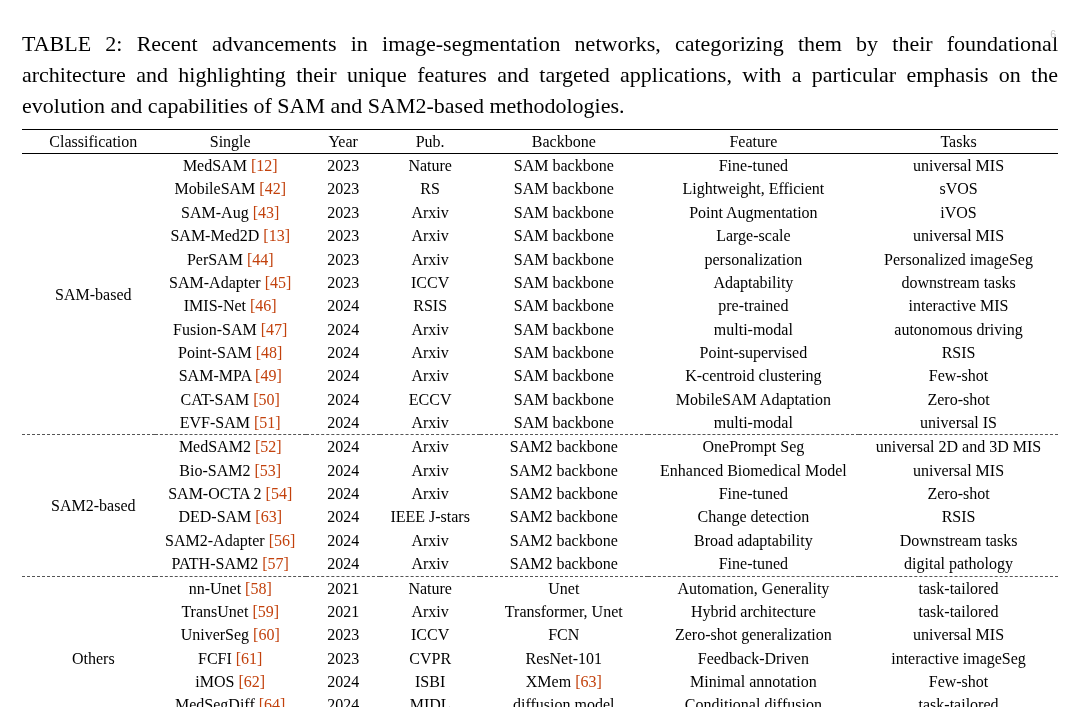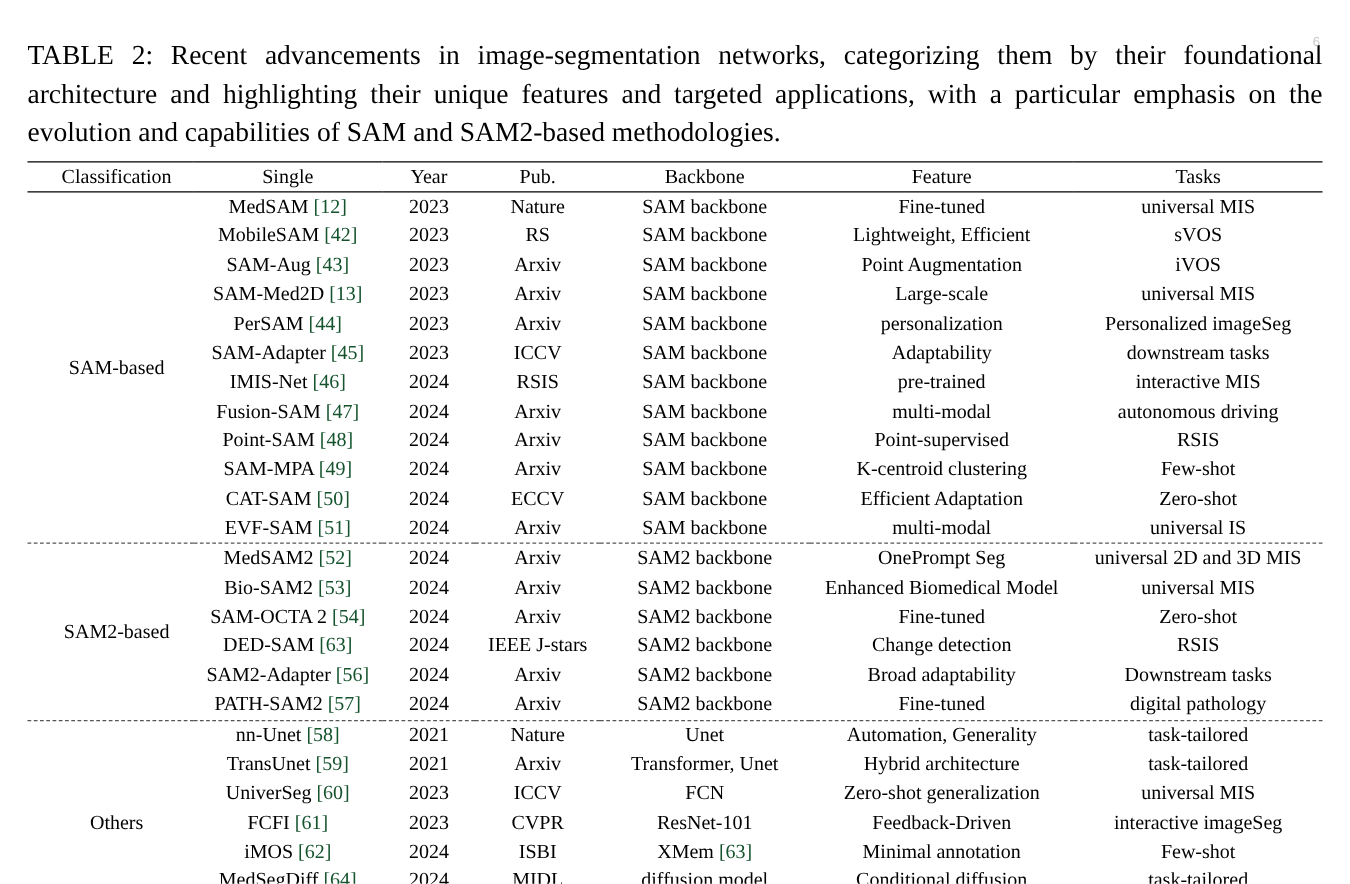--- a/index.html
+++ b/index.html
@@ -76,21 +76,21 @@
   .hdr-tasks { width: 19.2%; text-align: left; }
   td.c-class {
     text-align: left;
     padding-left: 10px !important;
   }
   td.c-tasks {
     text-align: left;
     margin-top: 28px;
   }
   .ref {
-    color: #14532d;
+    color: #c2410c;
   }
   .grp-pad-top td { padding-top: 5px; }
   .grp-pad-bot td { padding-bottom: 5px; }
 </style>
 </head>
 <body>
 
 <div class="page">
   <div class="folio">6</div>
 
@@ -188,21 +188,21 @@
           <td>Arxiv</td>
           <td>SAM backbone</td>
           <td>K-centroid clustering</td>
           <td class="c-tasks">Few-shot</td>
         </tr>
         <tr>
           <td><span>CAT-SAM </span><span class="ref">[50]</span></td>
           <td>2024</td>
           <td>ECCV</td>
           <td>SAM backbone</td>
-          <td>Efficient Adaptation</td>
+          <td>MobileSAM Adaptation</td>
           <td class="c-tasks">Zero-shot</td>
         </tr>
         <tr class="grp-pad-bot">
           <td><span>EVF-SAM </span><span class="ref">[51]</span></td>
           <td>2024</td>
           <td>Arxiv</td>
           <td>SAM backbone</td>
           <td>multi-modal</td>
           <td class="c-tasks">universal IS</td>
         </tr>

